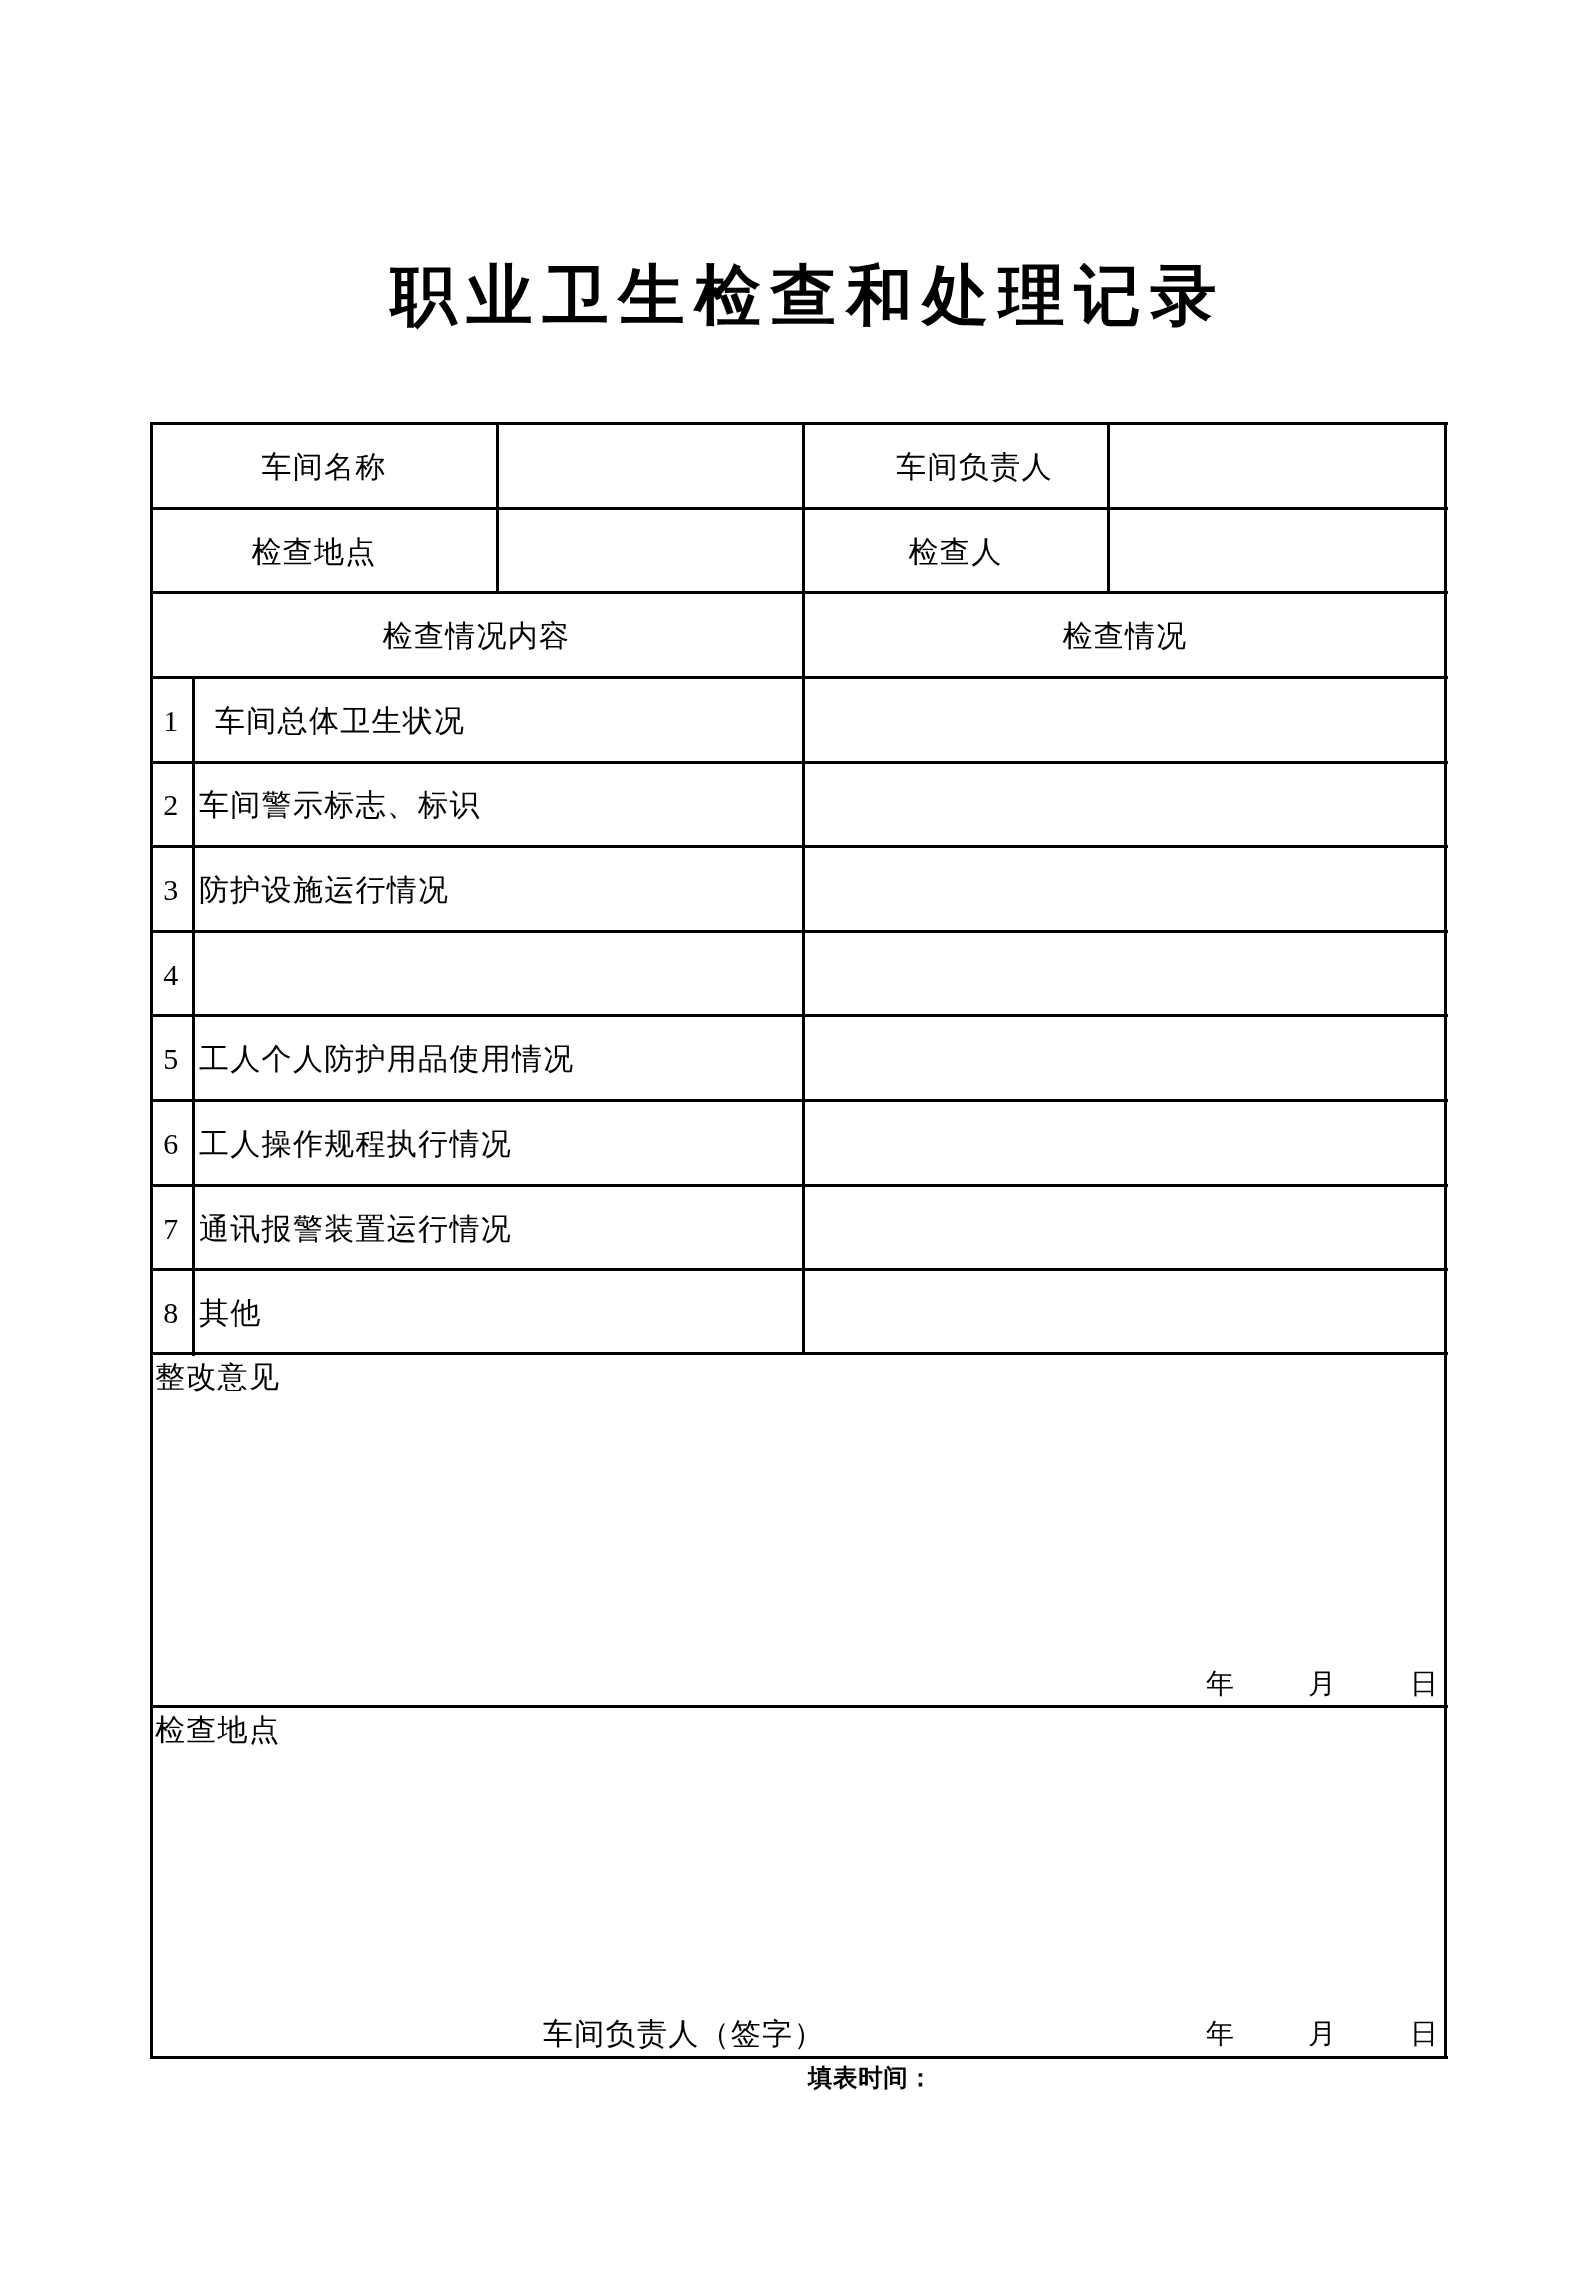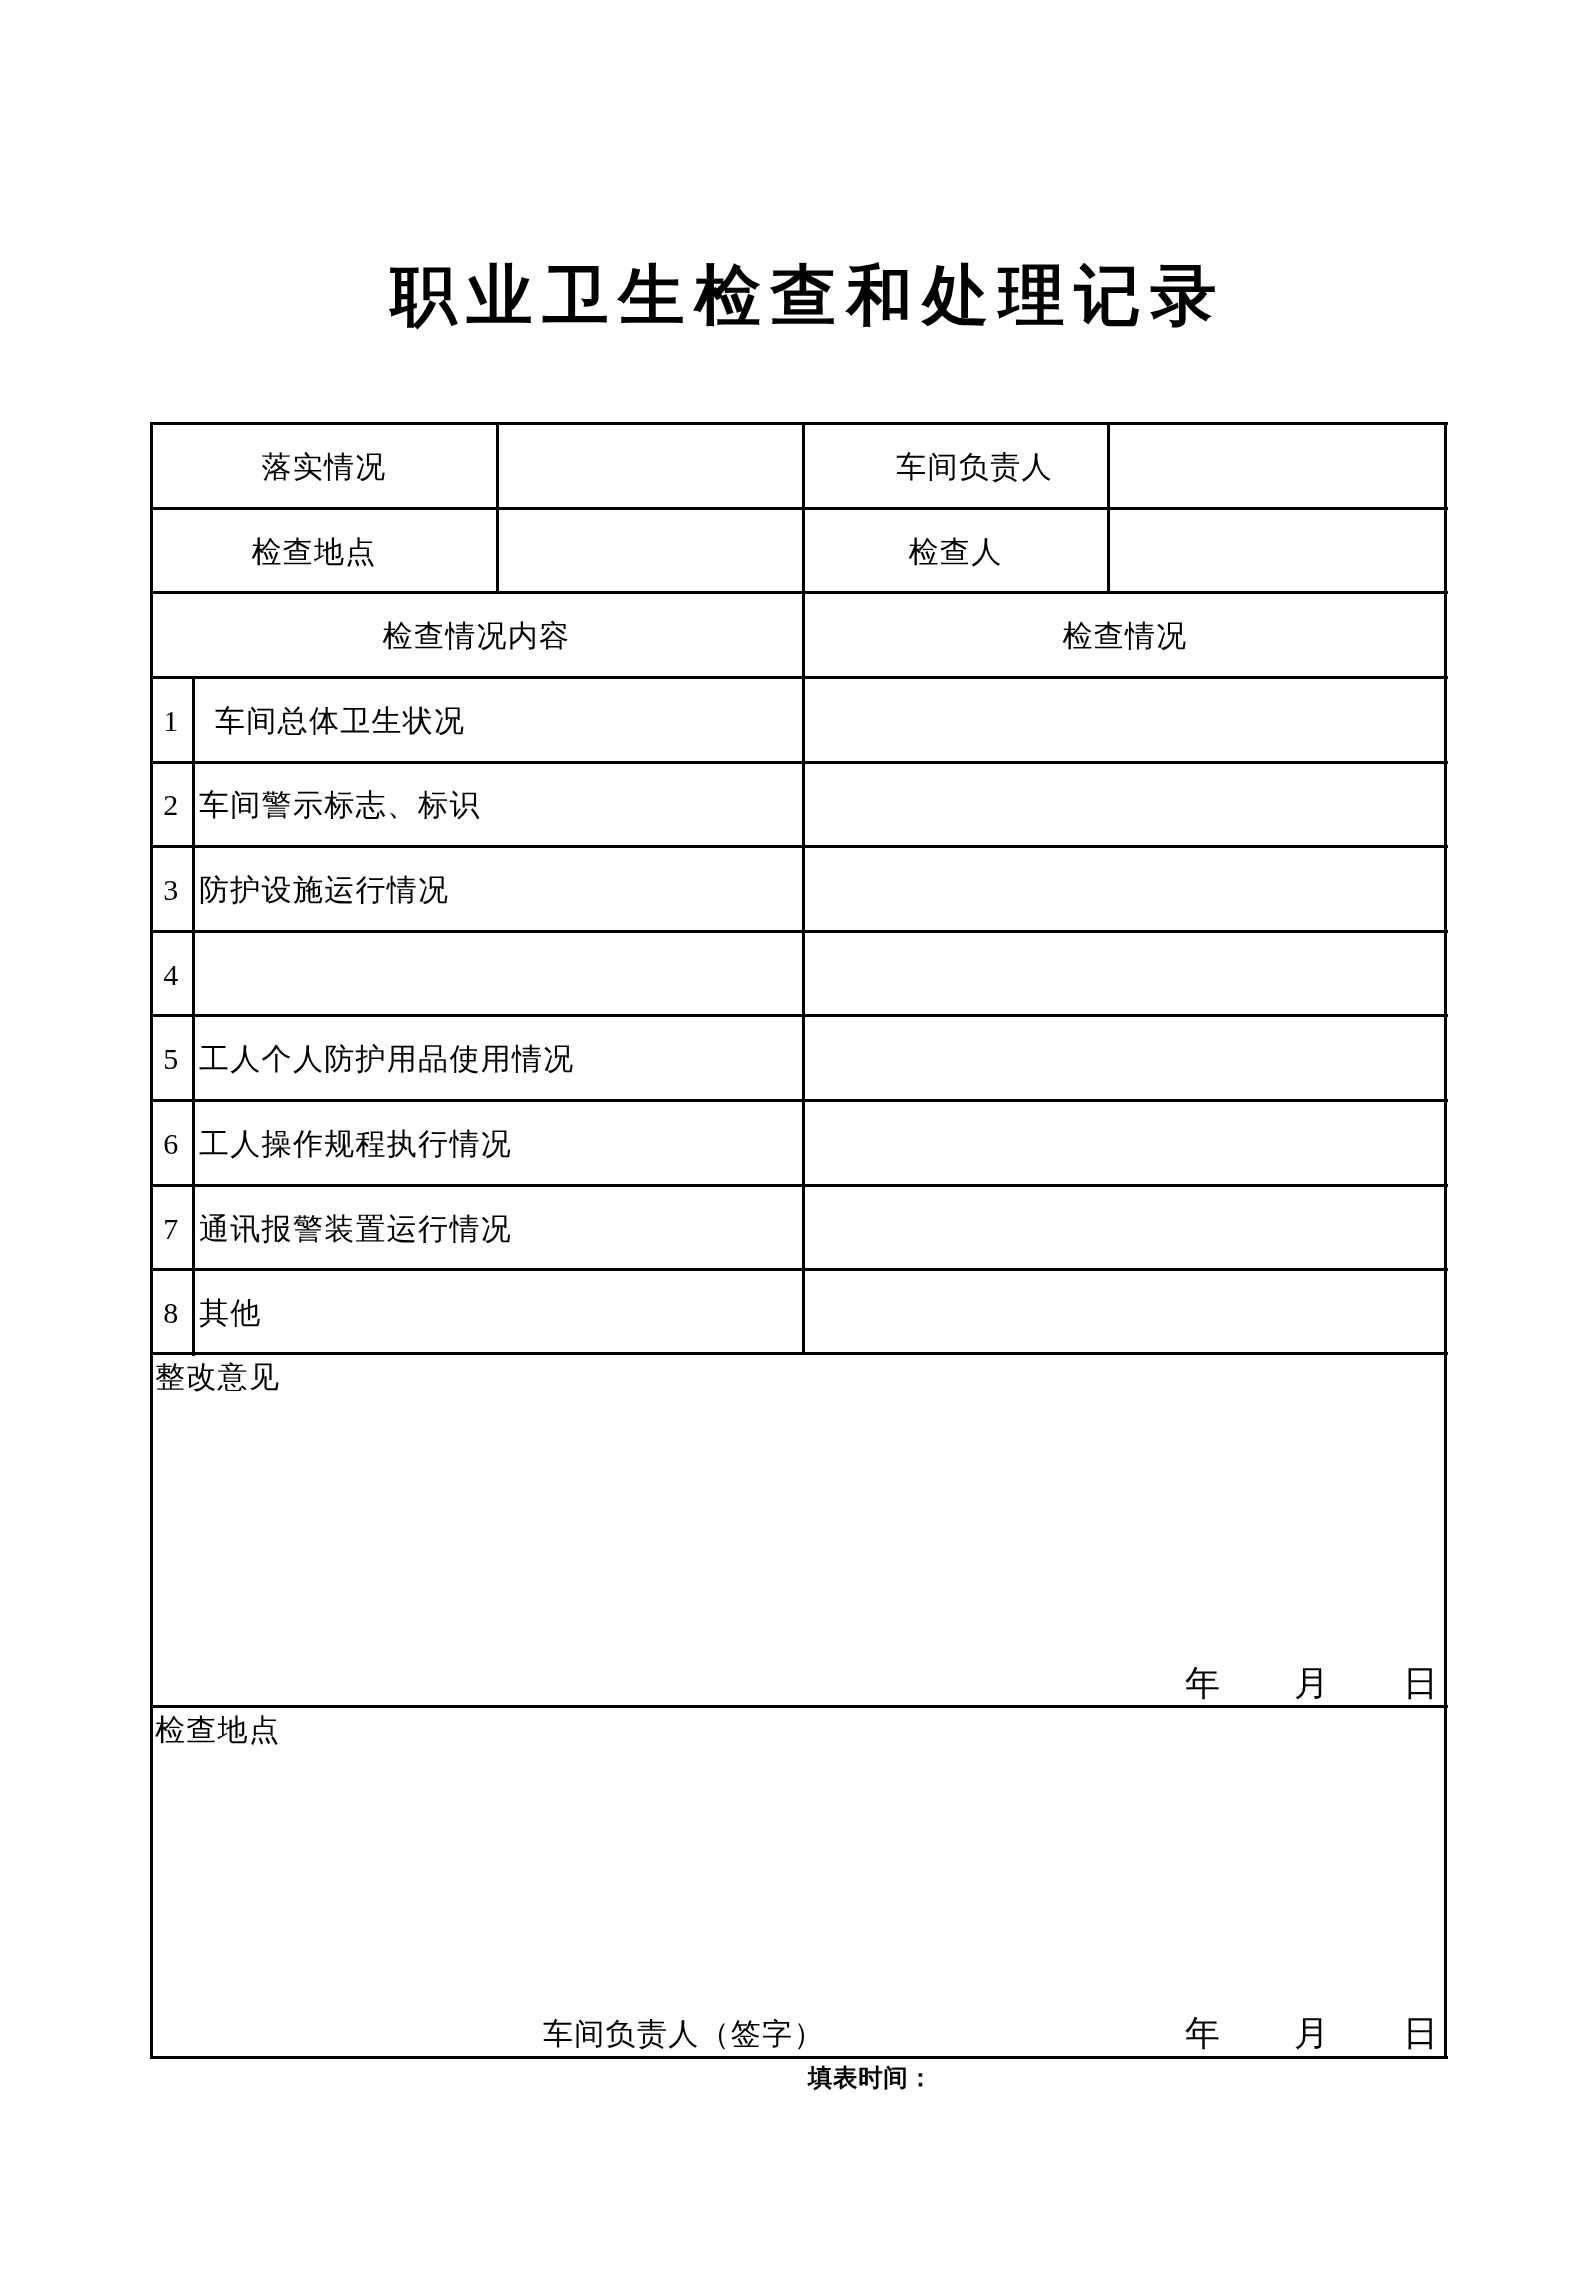--- a/index.html
+++ b/index.html
@@ -31,21 +31,21 @@
     position:absolute;
     font-size:30px;line-height:32px;
     letter-spacing:1.3px;
     white-space:nowrap;
   }
   .tc{text-align:center;}
   .cellbox{position:absolute;}
   .date-line{
     position:absolute;left:150px;width:1288px;
     text-align:right;
-    font-size:35px;line-height:32px;white-space:nowrap;
+    font-size:28px;line-height:32px;white-space:nowrap;
   }
   .date-line .dsep{display:inline-block;margin-left:74px;}
   .fill-time{
     position:absolute;left:808px;top:2064px;
     font-family:"Liberation Sans","DejaVu Sans",sans-serif;
     font-weight:700;
     font-size:24.4px;line-height:28px;
     letter-spacing:0.7px;
     white-space:nowrap;
   }
@@ -72,21 +72,21 @@
   <div class="hl" style="top:1705px"></div>
   <div class="hl" style="top:2056px"></div>
 
   <div class="vl" style="left:150px;top:422px;height:1637px"></div>
   <div class="vl" style="left:1444px;top:422px;height:1637px"></div>
   <div class="vl" style="left:192px;top:676px;height:680px"></div>
   <div class="vl" style="left:496px;top:422px;height:172px"></div>
   <div class="vl" style="left:802px;top:422px;height:933px"></div>
   <div class="vl" style="left:1107px;top:422px;height:172px"></div>
 
-  <span class="t tc" style="left:150px;top:451px;width:348px">落实情况</span>
+  <span class="t tc" style="left:150px;top:451px;width:348px">车间名称</span>
   <div class="cellbox" style="left:499px;top:425px;width:303px;height:82px"></div>
   <span class="t tc" style="left:822px;top:451px;width:305px">车间负责人</span>
   <div class="cellbox" style="left:1109px;top:425px;width:335px;height:82px"></div>
 
   <span class="t tc" style="left:140px;top:536px;width:348px">检查地点</span>
   <div class="cellbox" style="left:499px;top:509px;width:303px;height:82px"></div>
   <span class="t tc" style="left:803px;top:536px;width:305px">检查人</span>
   <div class="cellbox" style="left:1109px;top:509px;width:335px;height:82px"></div>
 
   <span class="t tc" style="left:803px;top:620px;width:644px">检查情况</span>

